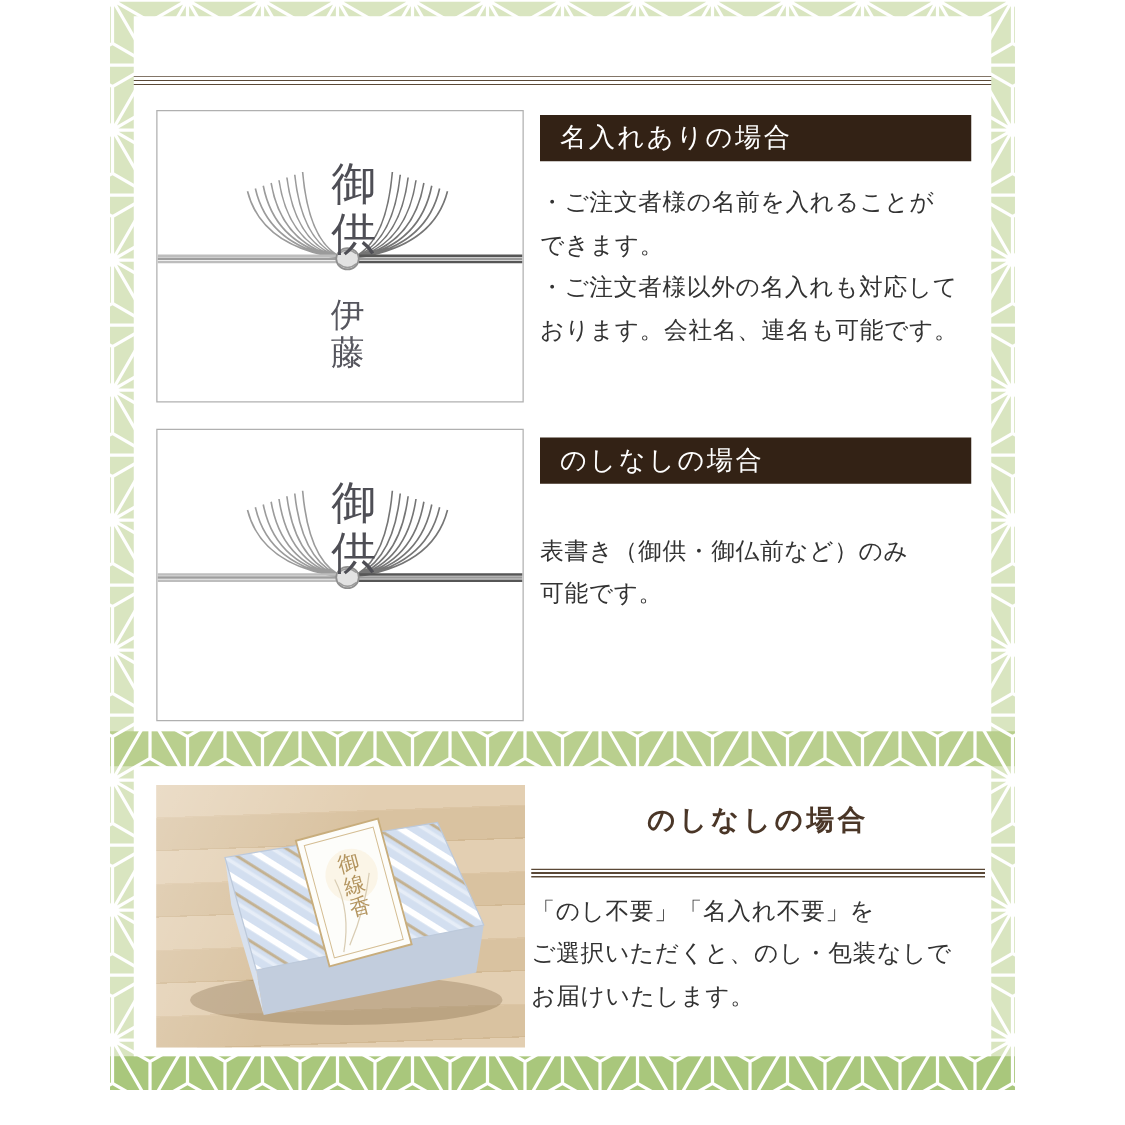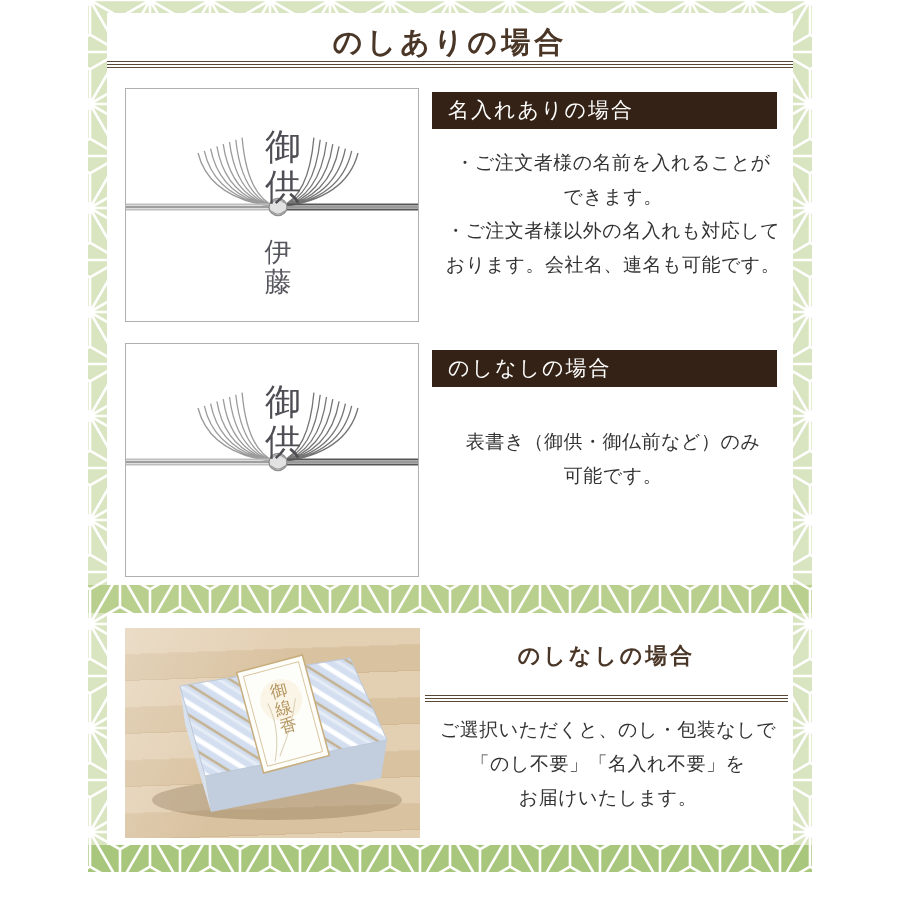--- a/index.html
+++ b/index.html
@@ -64,21 +64,20 @@
   .header2 { top: 337px; }
 
   .body-text {
     position: absolute;
     left: 325px;
     width: 362px;
     font-size: 19px;
     line-height: 34px;
     letter-spacing: 0.5px;
     color: #333333;
-    text-align: center;
   }
   .body1 { top: 133px; }
   .body2 { top: 412px; }
   .body3 { left: 318px; top: 100px; width: 366px; }
 
   .sub-title {
     position: absolute;
     left: 318px; top: 28px; width: 363px;
     text-align: center;
     font-size: 22px; font-weight: bold;
@@ -126,21 +125,20 @@
         <path d="M0 0 H60 M0 52 H60 M0 104 H60 M0 52 L30 0 M30 0 L60 52 M30 34.7 L0 52 M30 34.7 L60 52 M30 34.7 L30 0 M0 17.3 L0 52 M0 17.3 L30 0 M60 17.3 L60 52 M60 17.3 L30 0 M0 52 L30 104 M30 104 L60 52 M30 69.3 L0 52 M30 69.3 L60 52 M30 69.3 L30 104 M0 86.7 L0 52 M0 86.7 L30 104 M60 86.7 L60 52 M60 86.7 L30 104" stroke="#ffffff" stroke-width="2.6" fill="none"></path>
       </pattern>
     </defs>
     <rect x="88" y="0" width="724" height="872" fill="url(#asa-l)"></rect>
     <rect x="88" y="585" width="724" height="28" fill="url(#asa-m)"></rect>
     <rect x="88" y="845" width="724" height="27" fill="url(#asa-d)"></rect>
   </svg>
 
   <div class="white-box box1">
 
-    <div class="main-title">のしありの場合</div>
     <div class="triple-rule rule1"></div>
 
     <div class="noshi-frame noshi1">
       <svg viewBox="0 0 292 232" width="292" height="232">
         <path d="M150,118 Q83.7,109.9 72,64 M150,118 Q89.1,109.6 78.3,61.8 M150,118 Q94.4,109.2 84.6,59.6 M150,118 Q99.7,108.9 90.9,57.4 M150,118 Q105.1,108.6 97.2,55.2 M150,118 Q110.5,108.3 103.5,53 M150,118 Q115.8,107.9 109.8,50.8 M150,118 Q121.2,107.6 116.1,48.6" stroke="#9b9b9b" stroke-width="1.3" fill="none"></path>
         <path d="M154,118 Q220.3,109.9 232,64 M154,118 Q214.9,109.6 225.7,61.8 M154,118 Q209.6,109.2 219.4,59.6 M154,118 Q204.2,108.9 213.1,57.4 M154,118 Q198.9,108.6 206.8,55.2 M154,118 Q193.5,108.3 200.5,53 M154,118 Q188.2,107.9 194.2,50.8 M154,118 Q182.8,107.6 187.9,48.6" stroke="#757575" stroke-width="1.3" fill="none"></path>
         <path d="M0 115.5 H143 M0 120.5 H143" stroke="#bdbdbd" stroke-width="2" fill="none"></path>
         <path d="M0 118 H143" stroke="#9e9e9e" stroke-width="2" fill="none"></path>
         <path d="M161 115.5 H292 M161 120.5 H292" stroke="#565656" stroke-width="2" fill="none"></path>
         <path d="M161 118 H292" stroke="#9a9a9a" stroke-width="2" fill="none"></path>
@@ -207,19 +205,19 @@
           <text class="label-char" x="2" y="-18">御</text>
           <text class="label-char" x="2" y="0">線</text>
           <text class="label-char" x="2" y="18">香</text>
         </g>
       </svg>
     </div>
 
     <div class="sub-title">のしなしの場合</div>
     <div class="triple-rule rule3"></div>
     <div class="body-text body3">
+      <div>「のし不要」「名入れ不要」を</div>
       <div>ご選択いただくと、のし・包装なしで</div>
-      <div>「のし不要」「名入れ不要」を</div>
       <div>お届けいたします。</div>
     </div>
   </div>
 
 </div>
 
 </body></html>

